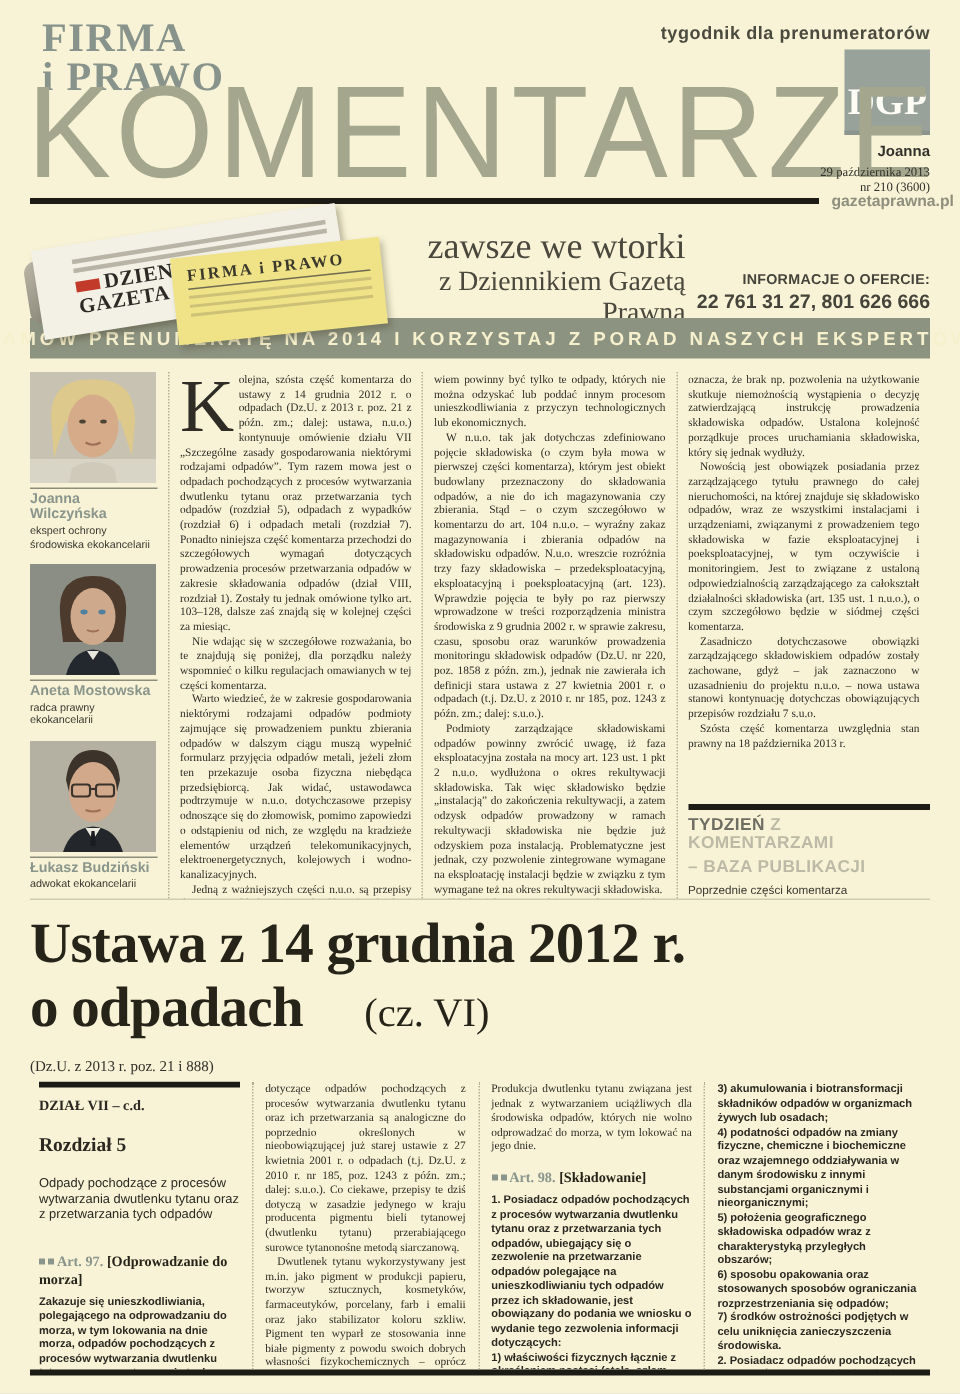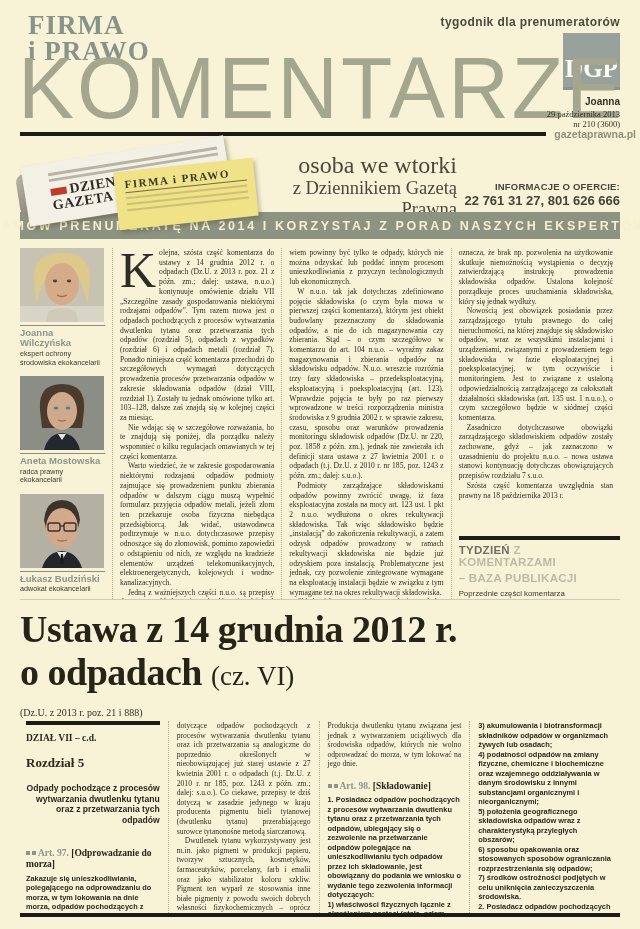--- a/index.html
+++ b/index.html
@@ -93,33 +93,33 @@
   .sidebar-bar { height:4px; background:#1c1b16; }
   .sb-title { margin-top:4px; font-size:11.5px; font-weight:bold; letter-spacing:.3px; line-height:1.05;}
   .sb-strong { color:#6e6e62; }
   .sb-light { color:#bcbaa6; font-weight:bold; }
   .sb-intro { margin-top:5px; font-size:7.8px; color:#3a382f; line-height:1.25; width:150px;}
 
   
   .headline-sec { margin:0 20px; height:122px; border-top:1px solid #30302833; position:relative; padding-top:8px;}
   .headline { font-family:"Liberation Serif",serif; font-weight:bold;
     font-size:38px; line-height:43px; color:#262419; letter-spacing:-.5px; }
-  .headline .part { font-weight:normal; font-size:27px; letter-spacing:0; }
+  .headline .part { font-weight:normal; font-size:27px; letter-spacing:0;margin-left:32px; }
   .h-ref { margin-top:9px; font-size:10px; color:#32302a; font-family:"Liberation Serif",serif;}
 
   
   .law { margin:0 20px; height:196px; display:flex; border-bottom:4px solid #1c1b16; overflow:hidden; }
   .lcol { flex:1; padding:0 8px 6px 8px; overflow:hidden; }
   .lcol + .lcol { border-left:1px dotted #b3ae93; }
   .lcol:first-child { padding-left:6px; }
   .top-rule { height:4px; background:#1c1b16; margin:0 0 8px 0; }
   .dzial { font-family:"Liberation Serif",serif; font-weight:bold; font-size:9.5px; color:#2a2820;}
   .rozdzial { font-family:"Liberation Serif",serif; font-weight:bold; font-size:13px; margin-top:12px; color:#2a2820;}
-  .chapter-title { font-family:"Liberation Sans",sans-serif; font-weight:bold; font-size:8.6px;
-    line-height:1.25; margin-top:12px; color:#2a2820;text-align:right; }
+  .chapter-title { font-family:"Liberation Sans",sans-serif; font-weight:normal; font-size:8.6px;
+    line-height:1.25; margin-top:12px; color:#2a2820; }
   .art-row { margin-top:22px; font-size:9.5px; line-height:1.2; }
   .art-row.tight { margin-top:12px; }
   .sqicon { display:inline-block; width:4px; height:4px; background:#8a958c; margin:0 2px 1px 0; }
   .sqicon.dbl { box-shadow:6px 0 0 #8a958c; margin-right:8px; }
   .art-label { font-family:"Liberation Serif",serif; font-weight:bold; color:#8a958c; }
   .art-title { font-family:"Liberation Serif",serif; font-weight:bold; color:#262419; }
   .statute { font-family:"Liberation Sans",sans-serif; font-weight:bold; font-size:7.4px;
     line-height:9.5px; color:#2a2820; margin-top:3px; white-space:pre-line; text-align:left; }
   .serif-col { font-size:7.6px; line-height:9.6px; text-align:justify; color:#2e2c25; }
   .serif-col p + p { text-indent:8px; }
@@ -162,21 +162,21 @@
       <div class="paper-yellow">
         <div class="fp-title">FIRMA i PRAWO</div>
         <div class="fp-lines">
             <div></div>
             <div></div>
             <div></div>
           </div>
       </div>
     </div>
     <div class="always">
-      <div class="l1">osoba we wtorki</div>
+      <div class="l1">zawsze we wtorki</div>
       <div class="l2">z Dziennikiem Gazetą Prawną</div>
     </div>
     <div class="offer">
       <div class="lbl">INFORMACJE O OFERCIE:</div>
       <div class="phones">22 761 31 27, 801 626 666</div>
     </div>
   </section>
 
   <div class="banner">
     <span>ZAMÓW PRENUMERATĘ NA 2014 I KORZYSTAJ Z PORAD NASZYCH EKSPERTÓW</span>

